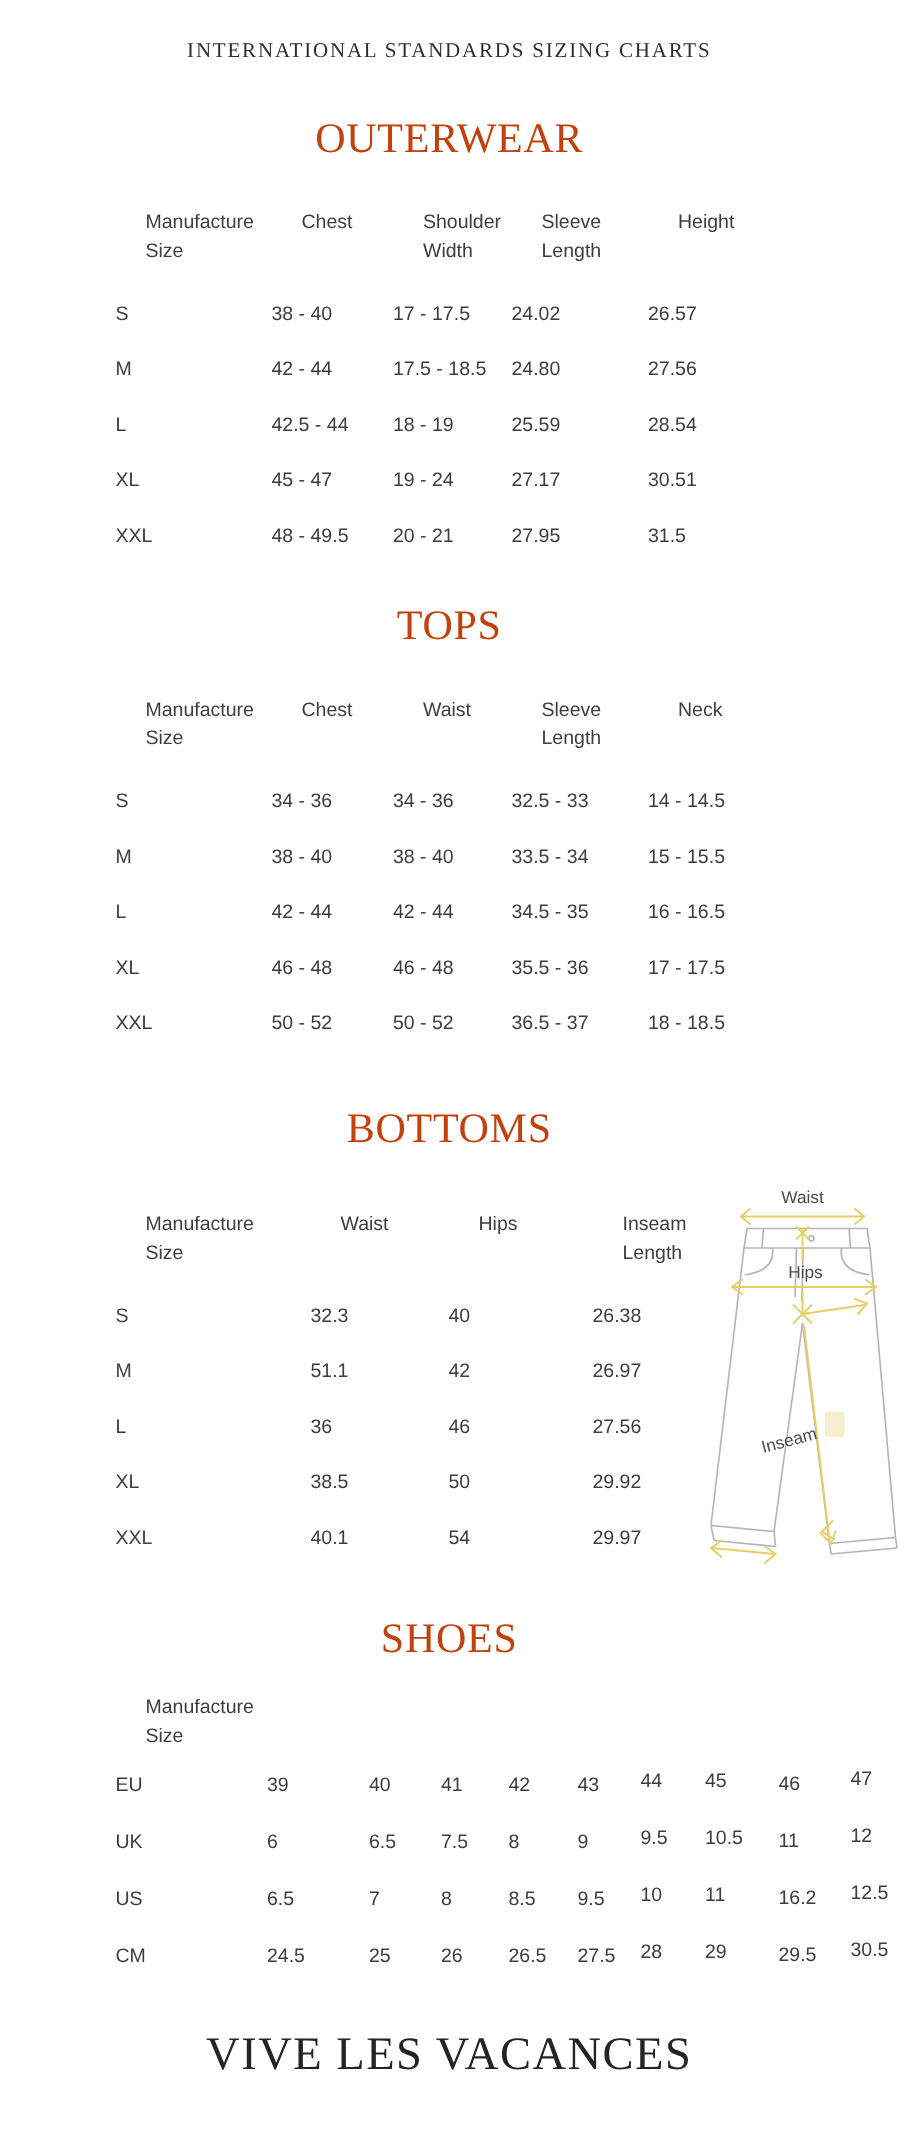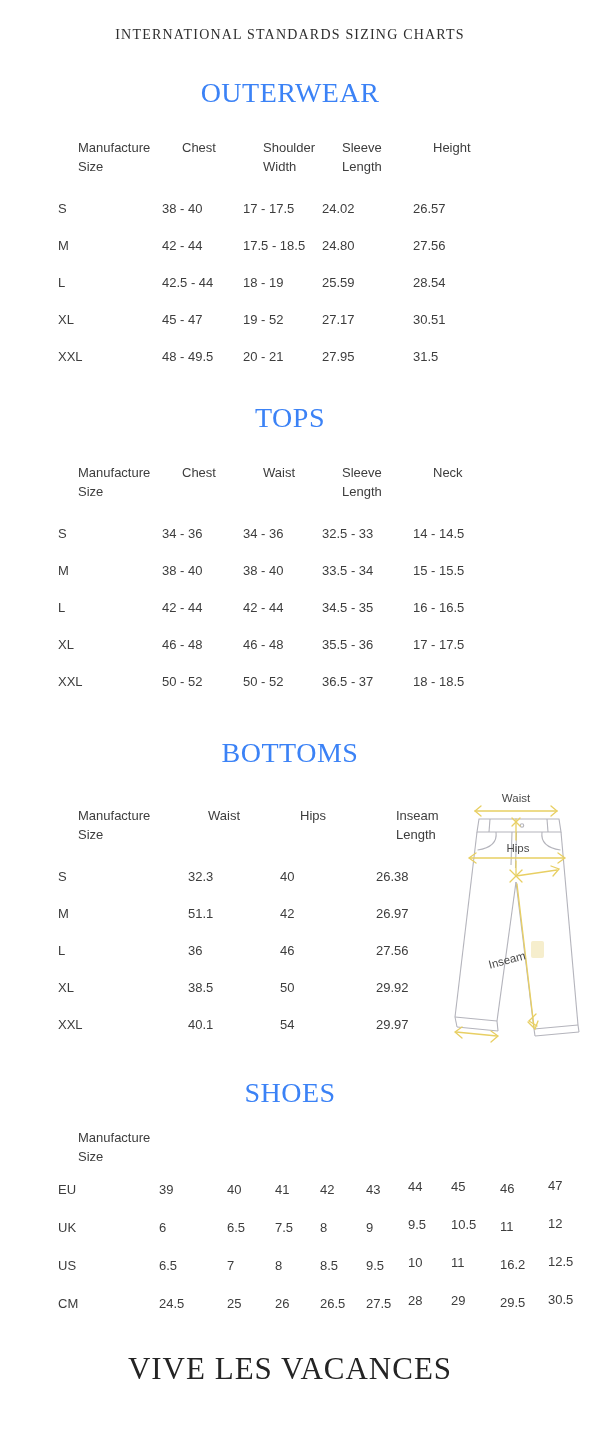--- a/index.html
+++ b/index.html
@@ -2,33 +2,33 @@
 <html><head>
 <meta charset="utf-8">
 <style>
   * { margin: 0; padding: 0; box-sizing: border-box; }
   html, body { background: #ffffff; }
   body {
     width: 613px; height: 1429px; margin: 0 auto;
     font-family: "Liberation Sans", "DejaVu Sans", sans-serif;
     color: #3d3d3d; overflow: hidden;
   }
-  main { position: relative; width: 580px; height: 1429px; }
+  main { position: relative; width: 580px; height: 1429px; padding-left: 19px; }
 
   
   .page-title {
     padding-top: 27px; text-align: center;
     font-family: "Liberation Serif", "DejaVu Serif", serif;
     font-weight: 400; font-size: 14px; letter-spacing: 1.2px; color: #2e2e2e;
   }
   .sec h2 {
     text-align: center;
     font-family: "Liberation Serif", "DejaVu Serif", serif;
     font-weight: 400; font-size: 28px; line-height: 30px;
-    letter-spacing: 0.5px; color: #3b82f6;
+    letter-spacing: 0.5px; color: #c2410c;
   }
   .sec-outerwear h2 { margin-top: 35px; }
   .sec-tops h2      { margin-top: 28px; }
   .sec-bottoms h2   { margin-top: 38px; }
   .sec-shoes h2     { margin-top: 35px; }
 
   
   .tbl { margin-left: 58px; font-size: 13px; color: #3d3d3d; }
   .sec-outerwear .tbl { margin-top: 30px; }
   .sec-tops .tbl      { margin-top: 30px; }
@@ -97,21 +97,21 @@
         <div class="tr">
           <div class="td">L</div>
           <div class="td">42.5 - 44</div>
           <div class="td">18 - 19</div>
           <div class="td">25.59</div>
           <div class="td">28.54</div>
         </div>
         <div class="tr">
           <div class="td">XL</div>
           <div class="td">45 - 47</div>
-          <div class="td">19 - 52</div>
+          <div class="td">19 - 24</div>
           <div class="td">27.17</div>
           <div class="td">30.51</div>
         </div>
         <div class="tr">
           <div class="td">XXL</div>
           <div class="td">48 - 49.5</div>
           <div class="td">20 - 21</div>
           <div class="td">27.95</div>
           <div class="td">31.5</div>
         </div>

